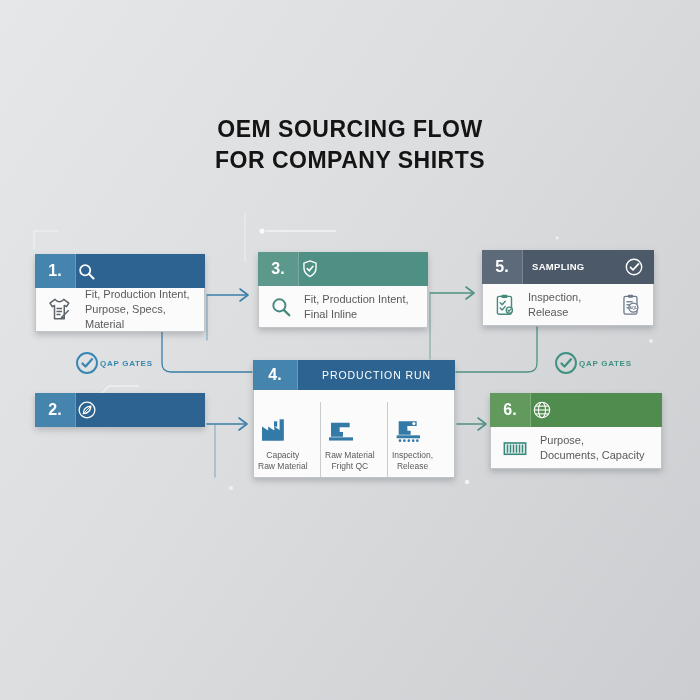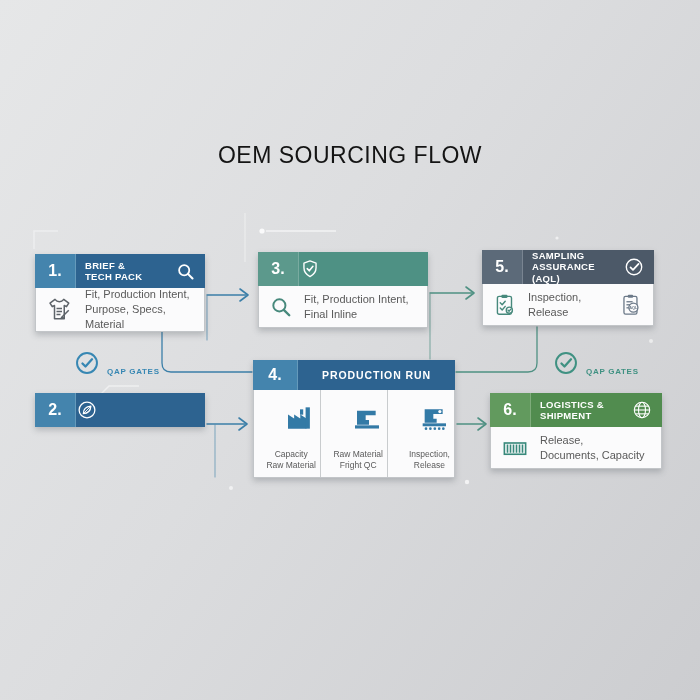--- a/index.html
+++ b/index.html
@@ -1,46 +1,46 @@
 <!DOCTYPE html>
 <html><head>
 <meta charset="utf-8">
 <style>
   html,body{margin:0;padding:0;}
   body{width:700px;height:700px;overflow:hidden;font-family:"Liberation Sans",sans-serif;}
   .canvas{position:relative;width:700px;height:700px;
     background:linear-gradient(125deg,#e6e7e8 0%,#dcdddf 45%,#cccdd0 100%);}
   .deco,.connectors{position:absolute;left:0;top:0;pointer-events:none;}
-  .title{position:absolute;left:0;top:140px;width:100%;text-align:center;
-    font-size:23px;font-weight:normal;color:#141414;letter-spacing:.5px;line-height:1.35;}
+  .title{position:absolute;left:0;top:114px;width:100%;text-align:center;
+    font-size:23px;font-weight:bold;color:#141414;letter-spacing:.5px;line-height:1.35;}
   .box{position:absolute;box-shadow:0 3px 6px rgba(70,75,82,.28);box-sizing:border-box;}
   .hdr{display:flex;align-items:center;color:#fff;}
   .num{width:40px;align-self:stretch;display:flex;align-items:center;justify-content:center;
     font-weight:bold;font-size:16px;border-right:1px solid rgba(255,255,255,.18);}
   .ttl{flex:1;padding-left:9px;font-weight:bold;font-size:9.5px;letter-spacing:.3px;line-height:1.2;}
-  .ttl-center{flex:1;text-align:center;font-weight:bold;font-size:10.5px;letter-spacing:.9px;}
+  .ttl-center{flex:1;text-align:center;font-weight:normal;font-size:10.5px;letter-spacing:.9px;}
   .hicon{margin-right:9px;display:flex;}
   .bod{background:#fbfbfc;border:1px solid #c2c5c8;border-top:none;display:flex;
     align-items:center;padding:0 9px;box-sizing:border-box;}
   .bicon{display:flex;margin-right:10px;flex:0 0 auto;}
   .btxt{font-size:11px;color:#5a5a5a;line-height:1.35;}
   .spacer{flex:1;}
   
   .t-blue  .hdr{background:#2d6390;} .t-blue  .num{background:#4484ad;}
   .t-teal  .hdr{background:#4e9184;} .t-teal  .num{background:#5c998c;}
   .t-slate .hdr{background:#4c5968;} .t-slate .num{background:#5c6a79;}
   .t-green .hdr{background:#518c4f;} .t-green .num{background:#629a5e;}
   
   .cols{display:flex;align-items:stretch;height:100%;width:100%;}
-  .col{flex:1;display:flex;flex-direction:column;align-items:flex-end;
-    justify-content:space-between;padding:12px 4px 6px;box-sizing:border-box;text-align:center;}
+  .col{flex:1;display:flex;flex-direction:column;align-items:flex-start;
+    justify-content:space-between;padding:12px 4px 17px;box-sizing:border-box;text-align:center;margin-top:12px;}
   .col + .col{border-left:1px solid #c9ccce;}
   .cap{font-size:8.5px;color:#5a5a5a;line-height:1.3;}
   
-  .qap{position:absolute;display:flex;align-items:flex-end;gap:7px;
+  .qap{position:absolute;display:flex;align-items:center;
     font-weight:bold;font-size:8px;letter-spacing:.7px;}
   .qap-blue{color:#3787b3;} .qap-teal{color:#3f9182;}
   .qap svg{display:block;}
 </style>
 </head>
 <body>
 
 <div class="canvas">
 
   <svg class="deco" width="700" height="700">
@@ -52,20 +52,21 @@
       <path d="M34 249 V231 H58" opacity=".4"></path>
       <circle cx="467" cy="482" r="2.2" fill="#ffffff" stroke="none" opacity=".7"></circle>
       <circle cx="231" cy="488" r="2" fill="#ffffff" stroke="none" opacity=".6"></circle>
       <circle cx="557" cy="238" r="1.6" fill="#ffffff" stroke="none" opacity=".6"></circle>
       <circle cx="651" cy="341" r="2" fill="#ffffff" stroke="none" opacity=".55"></circle>
     </g>
   </svg>
 
   <div class="title">
     <div>OEM SOURCING FLOW</div>
+    <div>FOR COMPANY SHIRTS</div>
   </div>
 
   <svg class="connectors" width="700" height="700">
     <g fill="none" stroke-linecap="round" stroke-linejoin="round">
 
       <g stroke="#3b7fa8">
         <line x1="207" y1="295" x2="246" y2="295" stroke-width="1.5"></line>
         <path d="M240 289 L248 295 L240 301" stroke-width="1.6"></path>
         <line x1="207" y1="296" x2="207" y2="340" stroke-width="1.2" opacity=".55"></line>
       </g>
@@ -89,24 +90,20 @@
 
       <path d="M162 331 V363 Q162 372 171 372 H252" stroke="#3b7fa8" stroke-width="1.3"></path>
 
       <path d="M537 327 V363 Q537 372 528 372 H456" stroke="#4f9183" stroke-width="1.3"></path>
     </g>
   </svg>
 
   <div class="box t-blue" style="left:35px;top:254px;width:170px">
     <div class="hdr" style="height:34px">
       <div class="num">1.</div>
-      <div class="ttl">
-        <div>BRIEF &amp;</div>
-        <div>TECH PACK</div>
-      </div>
       <span class="hicon">
         <svg width="21" height="21" viewBox="0 0 24 24" fill="none" stroke="#fff">
           <circle cx="10.5" cy="10.5" r="5.8" stroke-width="2"></circle>
           <line x1="15" y1="15" x2="20" y2="20" stroke-width="2.4" stroke-linecap="round"></line>
         </svg>
       </span>
     </div>
     <div class="bod" style="height:44px">
       <span class="bicon">
         <svg width="30" height="30" viewBox="0 0 24 24" fill="none" stroke="#5d6369" stroke-width="1.2" stroke-linejoin="round">
@@ -146,21 +143,20 @@
         <div>Final Inline</div>
       </div>
     </div>
   </div>
 
   <div class="box t-slate" style="left:482px;top:250px;width:172px">
     <div class="hdr" style="height:34px">
       <div class="num">5.</div>
       <div class="ttl">
         <div>SAMPLING</div>
-        <div>ASSURANCE (AQL)</div>
       </div>
       <span class="hicon">
         <svg width="22" height="22" viewBox="0 0 24 24" fill="none" stroke="#fff">
           <circle cx="12" cy="12" r="8.4" stroke-width="1.5"></circle>
           <path d="M8.2 12.4 l2.7 2.7 L17 8.6" stroke-width="1.9" stroke-linecap="round" stroke-linejoin="round"></path>
         </svg>
       </span>
     </div>
     <div class="bod" style="height:42px">
       <span class="bicon">
@@ -257,24 +253,20 @@
             <div>Release</div>
           </div>
         </div>
       </div>
     </div>
   </div>
 
   <div class="box t-green" style="left:490px;top:393px;width:172px">
     <div class="hdr" style="height:34px">
       <div class="num">6.</div>
-      <div class="ttl">
-        <div>LOGISTICS &amp;</div>
-        <div>SHIPMENT</div>
-      </div>
       <span class="hicon">
         <svg width="22" height="22" viewBox="0 0 24 24" fill="none" stroke="#fff" stroke-width="1.2">
           <circle cx="12" cy="12" r="8.4"></circle>
           <ellipse cx="12" cy="12" rx="3.8" ry="8.4"></ellipse>
           <line x1="3.6" y1="12" x2="20.4" y2="12"></line>
           <line x1="4.8" y1="7.8" x2="19.2" y2="7.8"></line>
           <line x1="4.8" y1="16.2" x2="19.2" y2="16.2"></line>
         </svg>
       </span>
     </div>
@@ -284,21 +276,21 @@
           <rect x="3.5" y="8" width="17" height="9"></rect>
           <line x1="6" y1="9.2" x2="6" y2="15.8"></line>
           <line x1="8.4" y1="9.2" x2="8.4" y2="15.8"></line>
           <line x1="10.8" y1="9.2" x2="10.8" y2="15.8"></line>
           <line x1="13.2" y1="9.2" x2="13.2" y2="15.8"></line>
           <line x1="15.6" y1="9.2" x2="15.6" y2="15.8"></line>
           <line x1="18" y1="9.2" x2="18" y2="15.8"></line>
         </svg>
       </span>
       <div class="btxt">
-        <div>Release,</div>
+        <div>Purpose,</div>
         <div>Documents, Capacity</div>
       </div>
     </div>
   </div>
 
   <div class="qap qap-blue" style="left:74px;top:350px">
     <span>
       <svg width="26" height="26" viewBox="0 0 24 24" fill="none" stroke="currentColor">
         <circle cx="12" cy="12" r="9.2" stroke-width="1.8"></circle>
         <path d="M7.8 12.4 l2.8 2.8 L16.6 8.6" stroke-width="2.1" stroke-linecap="round" stroke-linejoin="round"></path>

